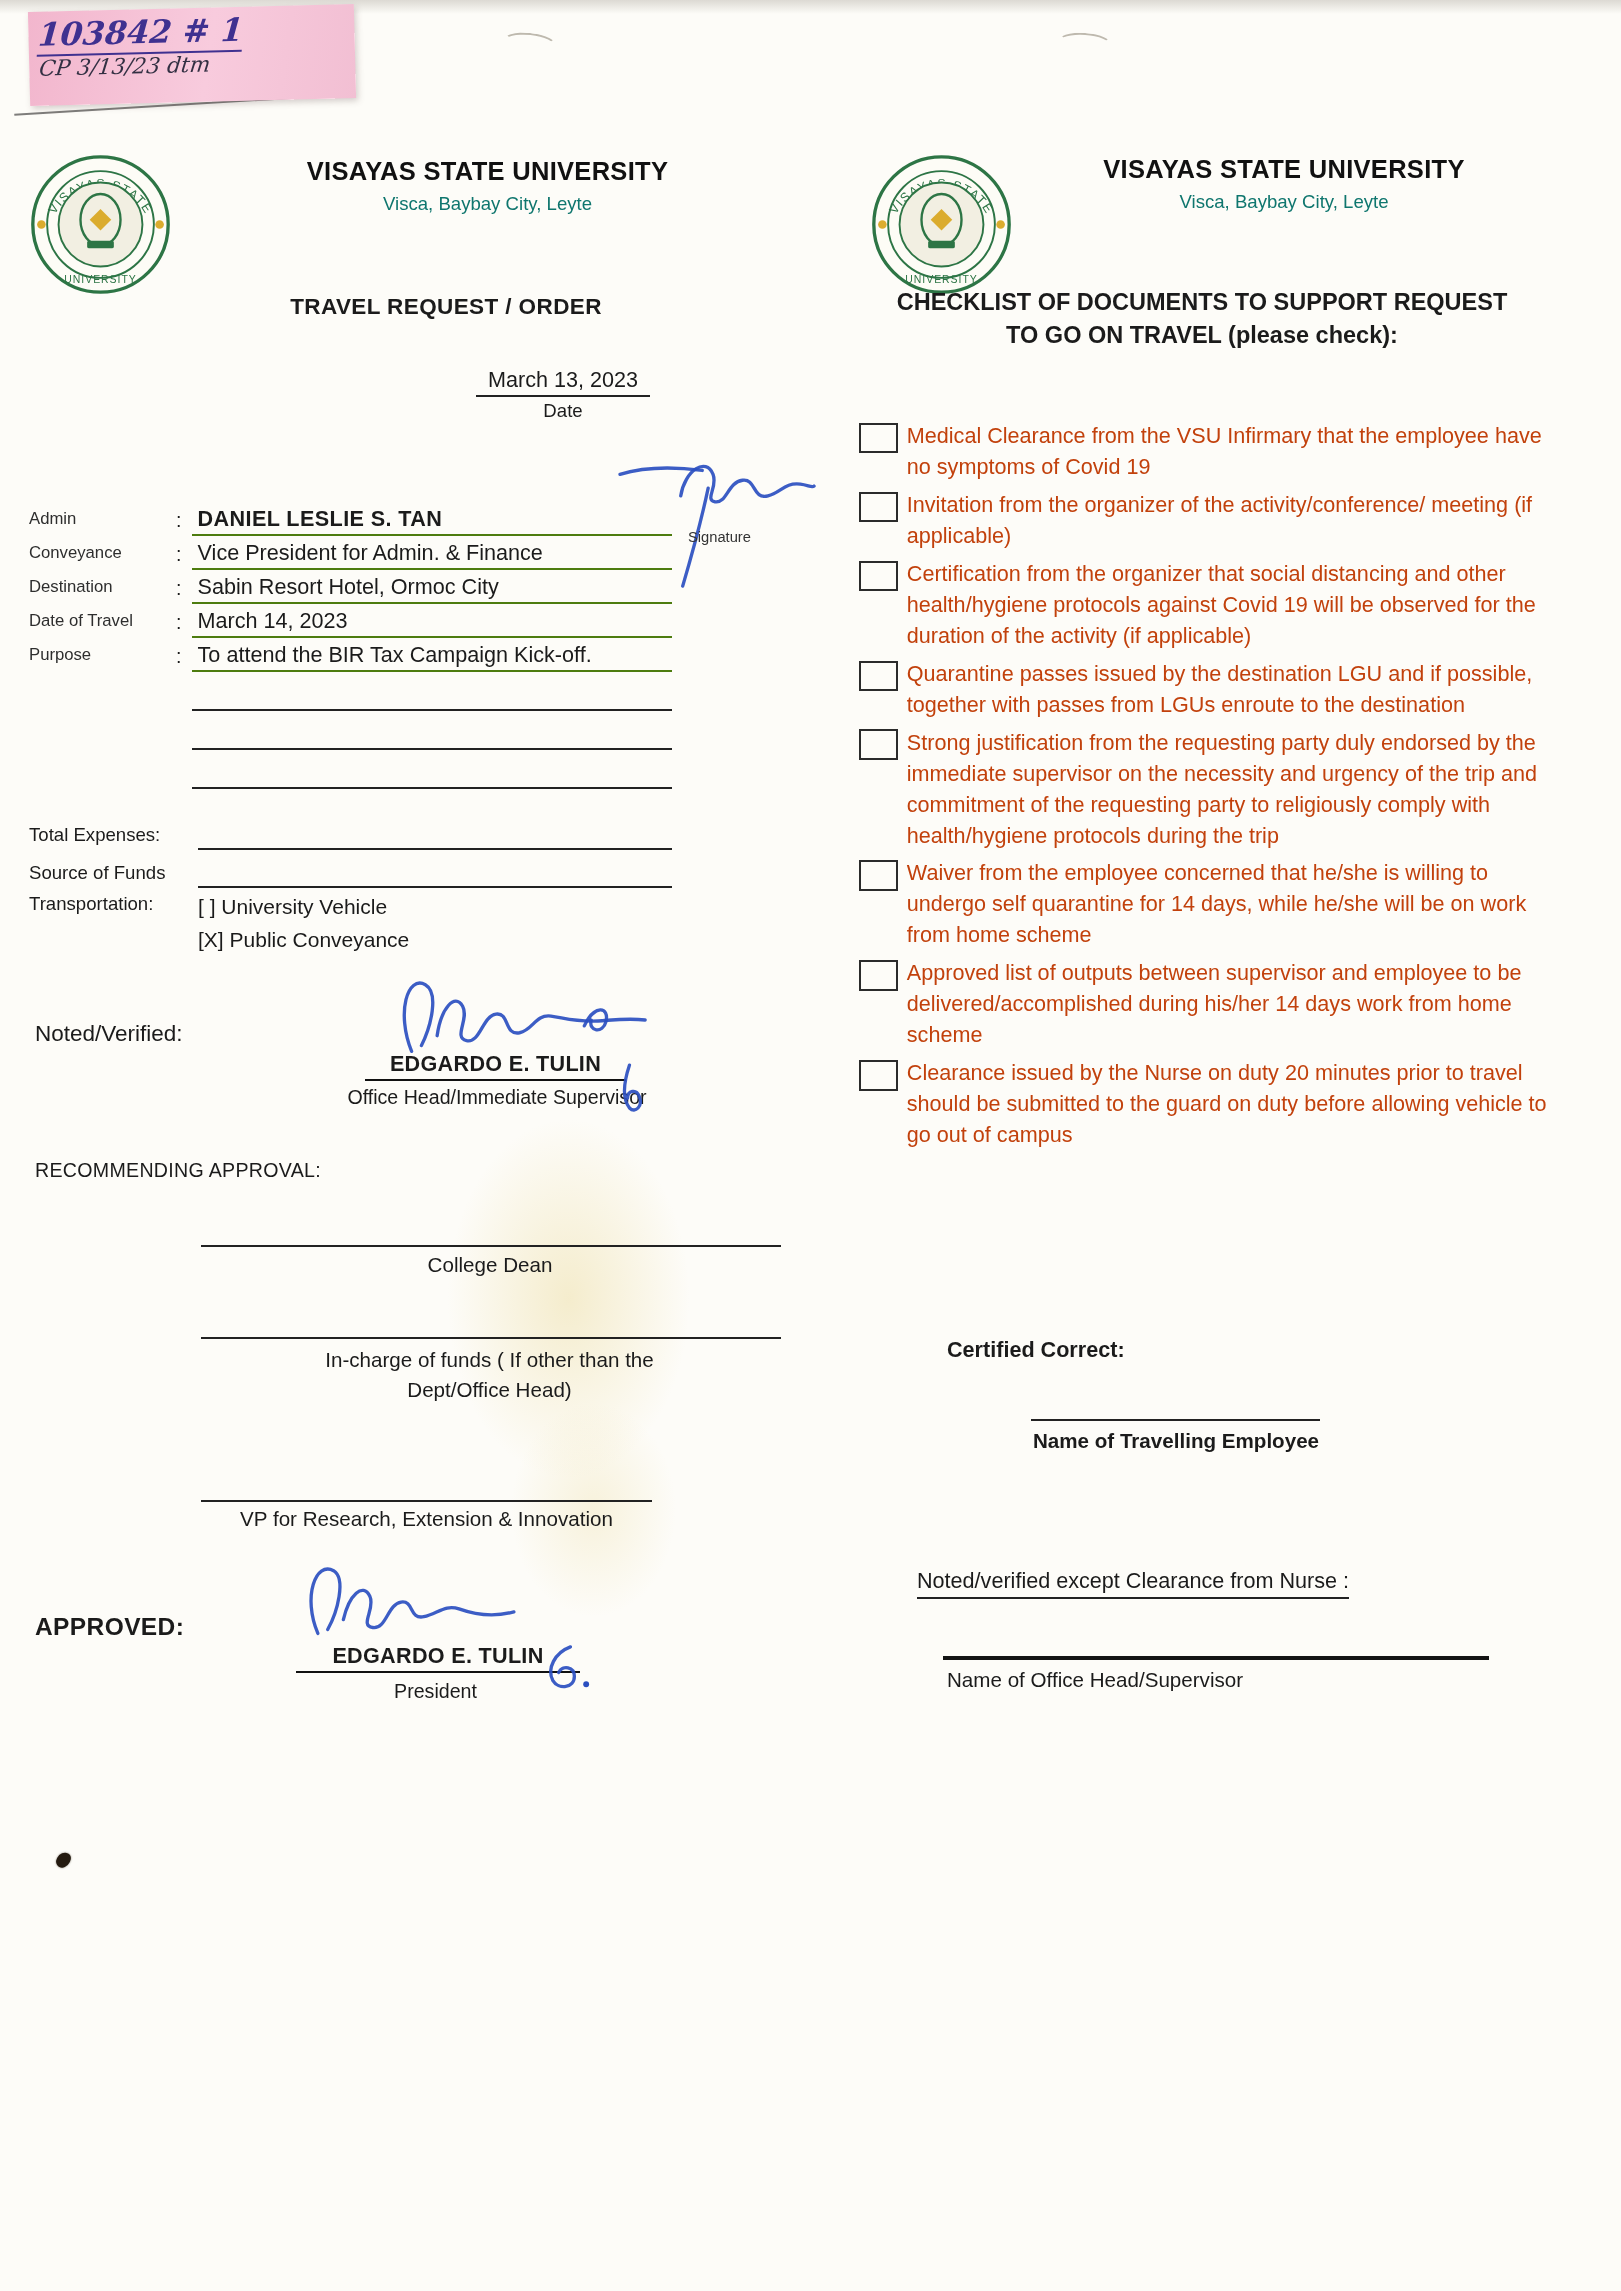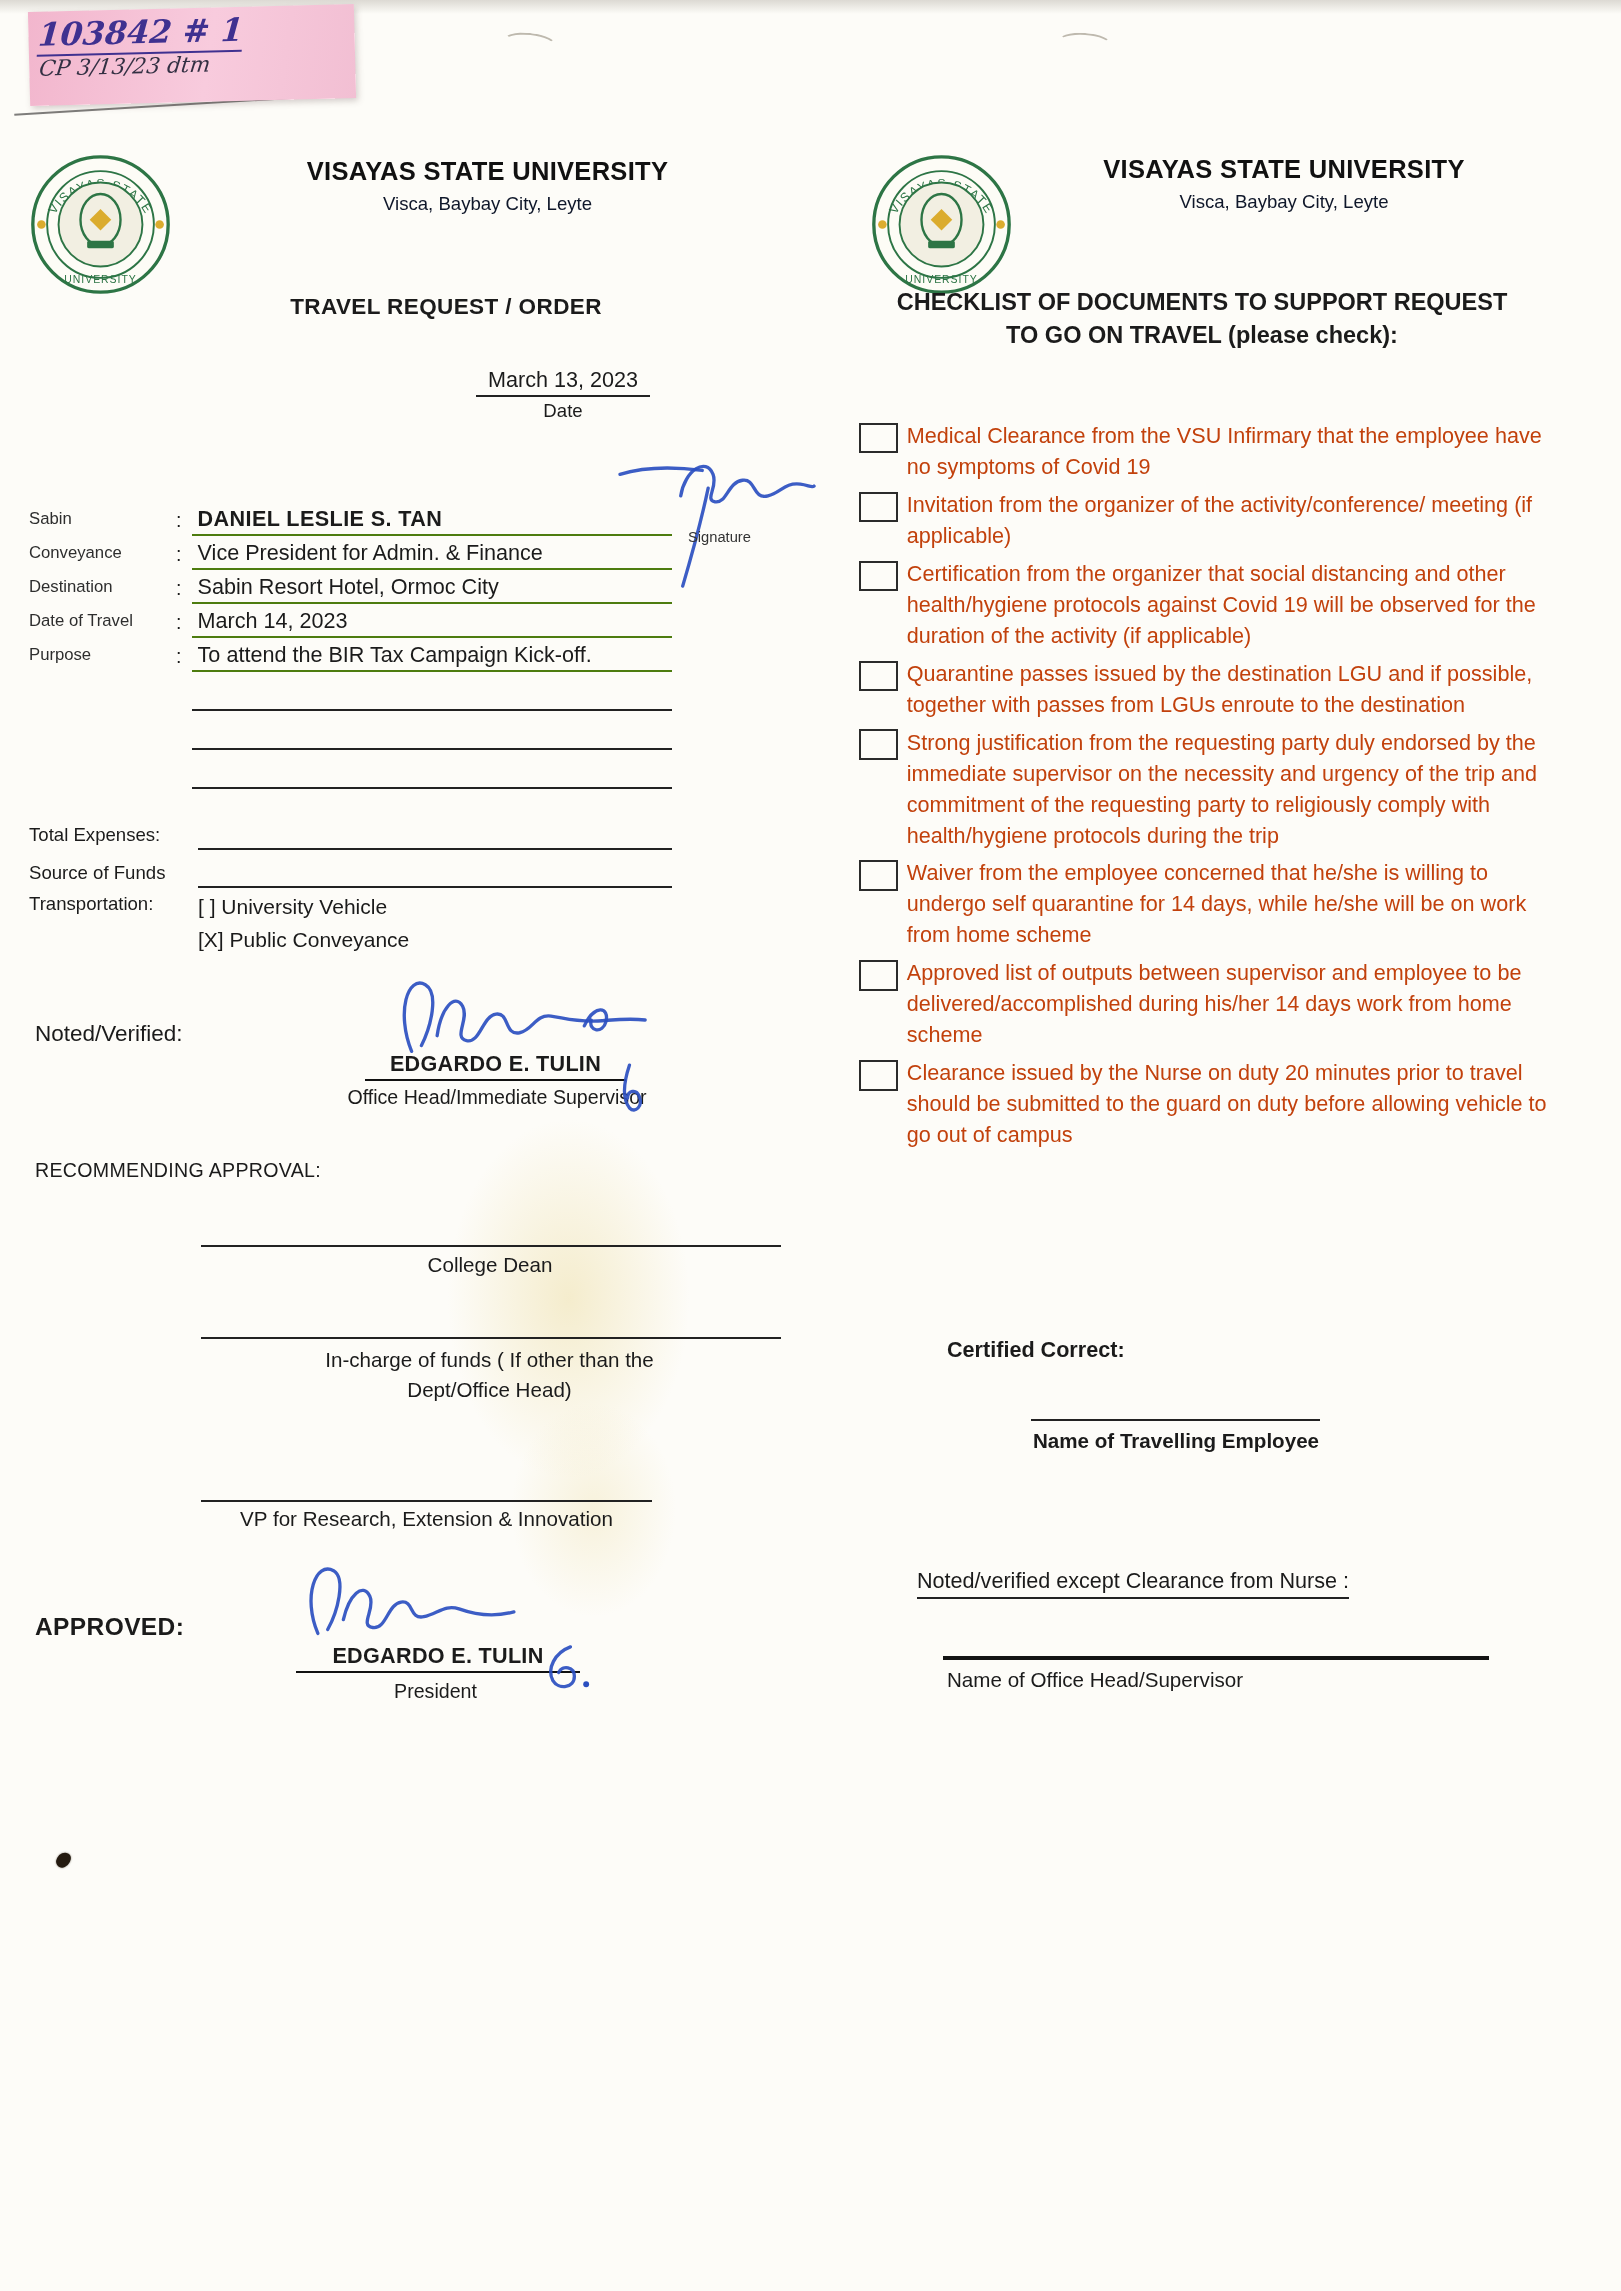--- a/index.html
+++ b/index.html
@@ -34,21 +34,21 @@
     border-radius:60% 40% 55% 45%;transform:rotate(28deg);box-shadow:0 0 2px rgba(40,28,15,.6);}
 
   .logo{position:absolute;width:143px;height:143px;opacity:.93;}
   .logo-left{left:29px;top:153px;}
   .logo-right{left:870px;top:153px;}
 
   .univ-block{position:absolute;text-align:center;}
   .left-univ{left:235px;top:157px;width:505px;}
   .right-univ{left:1029px;top:155px;width:510px;}
   .univ-name{font-size:25.5px;font-weight:bold;letter-spacing:0.3px;color:#111;}
-  .univ-addr{font-size:18.6px;margin-top:6.9px;color:#0f172a;}
+  .univ-addr{font-size:18.6px;margin-top:6.9px;color:#0f766e;}
 
   .form-title{position:absolute;left:201px;top:294px;width:490px;text-align:center;
     font-size:22.5px;font-weight:bold;letter-spacing:0.4px;}
   .date-block{position:absolute;left:421px;top:367px;width:284px;text-align:center;}
   .date-value{display:inline-block;font-size:21.6px;border-bottom:2px solid #222;padding:0 11.8px 2px;}
   .date-label{font-size:18.6px;margin-top:2.9px;}
 
   .fields{position:absolute;left:29px;top:502px;width:643px;}
   .frow{display:flex;height:34px;align-items:flex-end;}
   .flabel{width:147px;font-size:16.7px;color:#2e2e2e;padding-bottom:6.9px;}
@@ -150,21 +150,21 @@
 
   <div class="form-title">TRAVEL REQUEST / ORDER</div>
 
   <div class="date-block">
     <span class="date-value">March 13, 2023</span>
     <div class="date-label">Date</div>
   </div>
 
   <div class="fields">
     <div class="frow">
-      <div class="flabel">Sabin</div>
+      <div class="flabel">Admin</div>
       <div class="fcolon">:</div>
       <div class="fvalue bold">DANIEL LESLIE S. TAN</div>
     </div>
     <div class="frow">
       <div class="flabel">Conveyance</div>
       <div class="fcolon">:</div>
       <div class="fvalue">Vice President for Admin. &amp; Finance</div>
     </div>
     <div class="frow">
       <div class="flabel">Destination</div>

